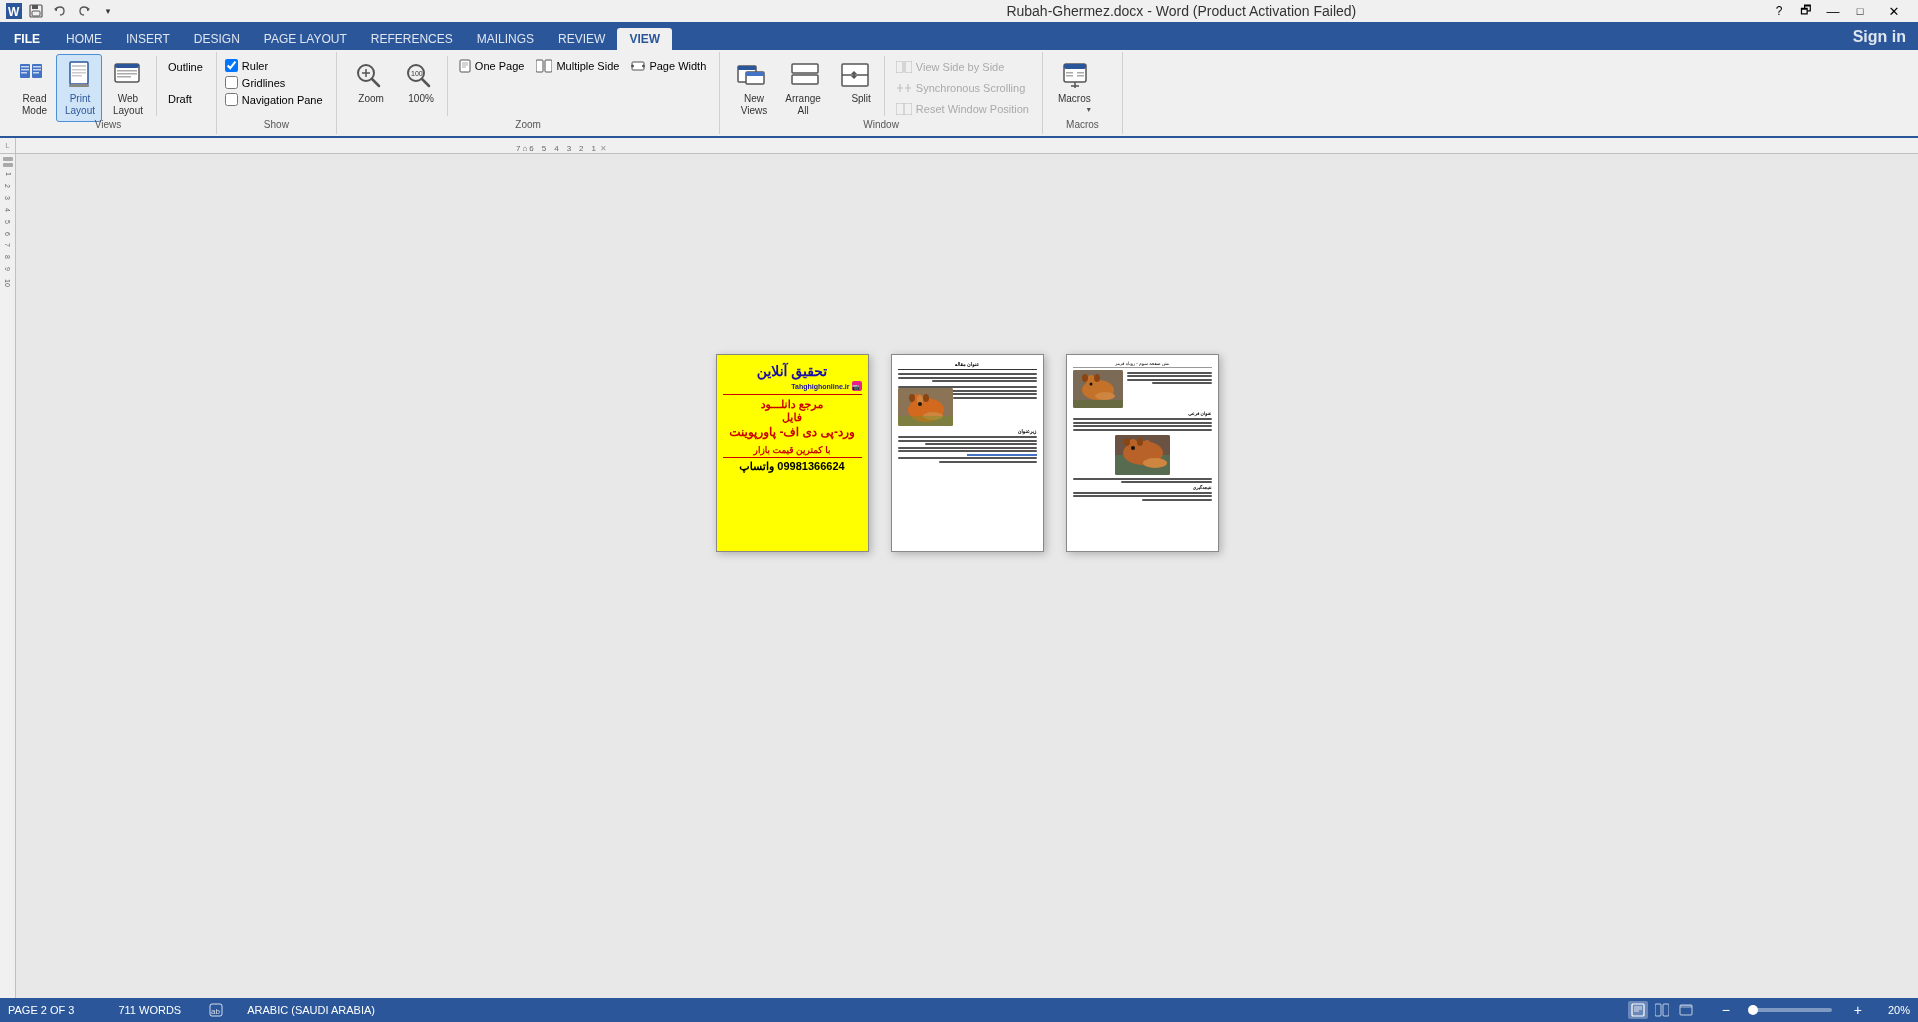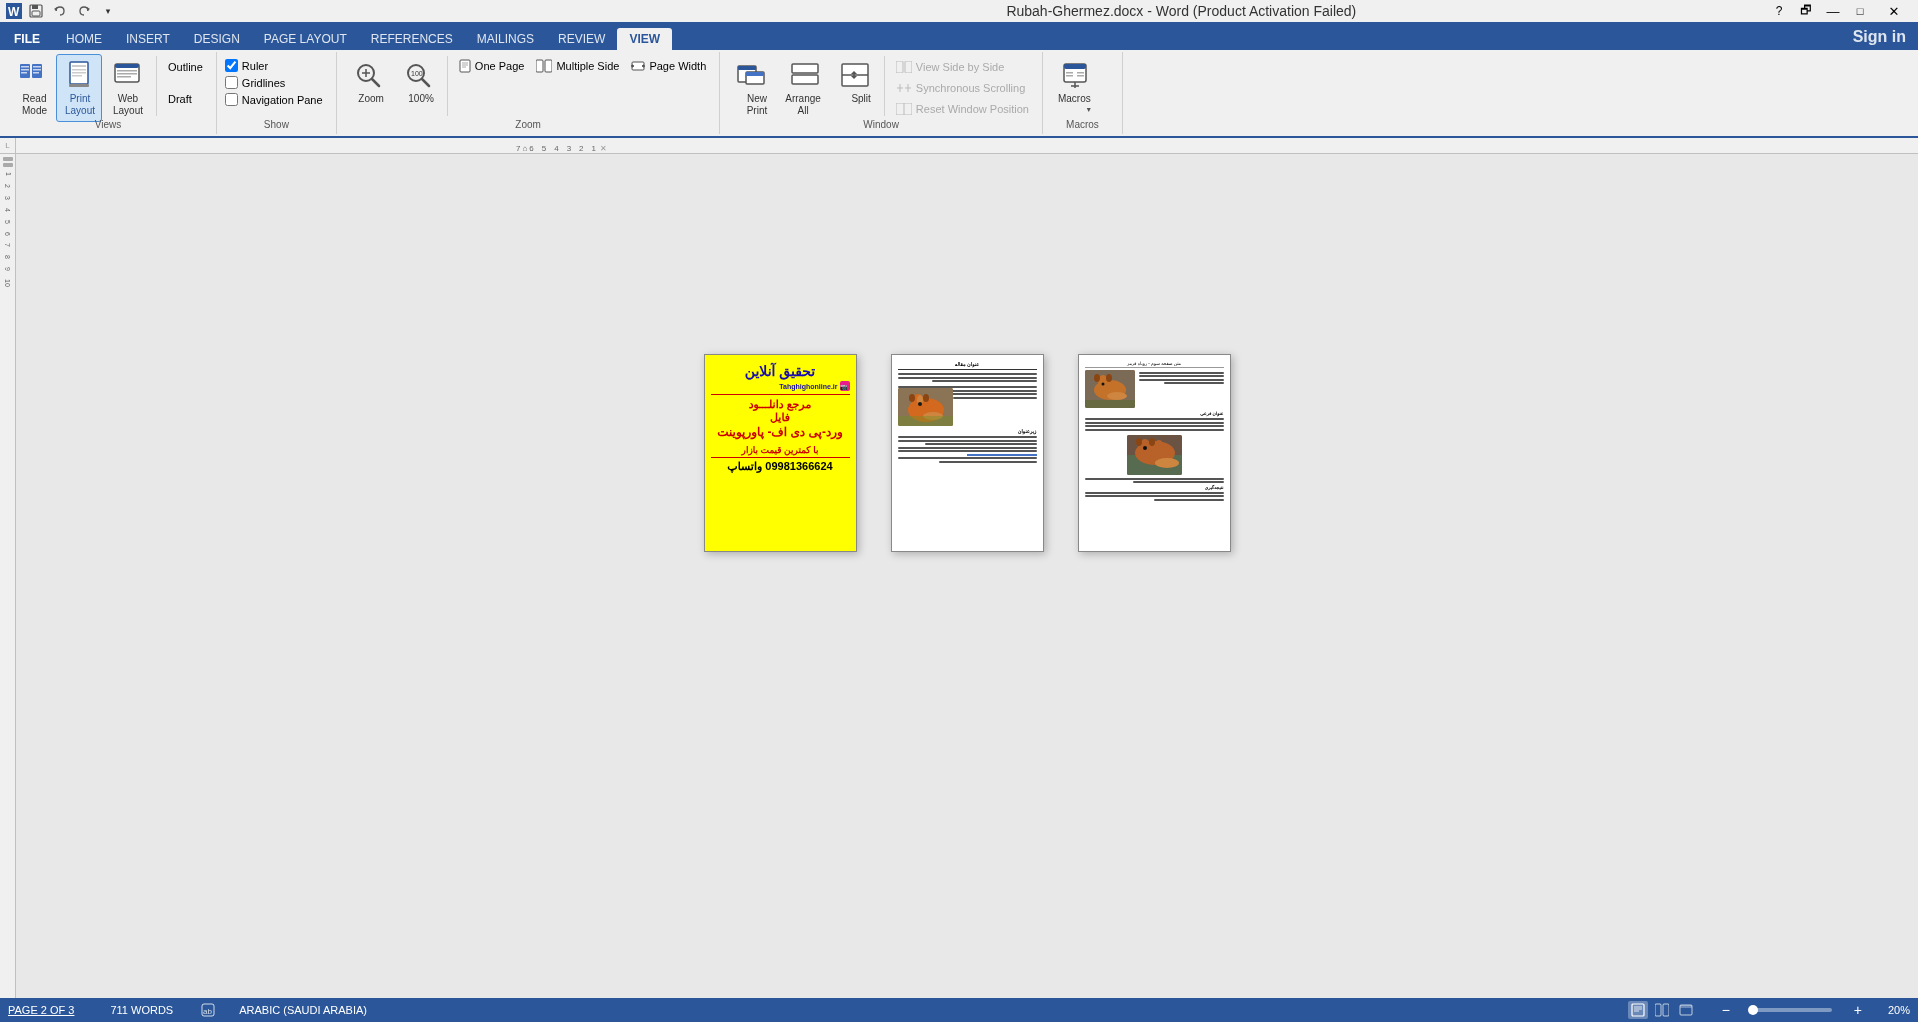--- a/index.html
+++ b/index.html
@@ -251,21 +251,21 @@
       <div class="ribbon-btn-large" style="min-width:44px;">
         <div class="ribbon-btn-icon">
           <svg width="30" height="30" viewBox="0 0 30 30">
             <rect x="2" y="6" width="18" height="16" rx="1" fill="white" stroke="#555" stroke-width="1.5"></rect>
             <rect x="2" y="6" width="18" height="4" fill="#2b579a" rx="1"></rect>
             <rect x="10" y="12" width="18" height="12" rx="1" fill="white" stroke="#555" stroke-width="1.5"></rect>
             <rect x="10" y="12" width="18" height="4" fill="#4472c4" rx="1"></rect>
           </svg>
         </div>
         <div class="ribbon-btn-label" style="white-space:pre-line;">New
-Print</div>
+Views</div>
       </div>
 
       <div class="ribbon-btn-large" style="min-width:44px;">
         <div class="ribbon-btn-icon">
           <svg width="30" height="30" viewBox="0 0 30 30">
             <rect x="2" y="4" width="26" height="9" rx="1" fill="white" stroke="#555" stroke-width="1.5"></rect>
             <rect x="2" y="15" width="26" height="9" rx="1" fill="white" stroke="#555" stroke-width="1.5"></rect>
           </svg>
         </div>
         <div class="ribbon-btn-label" style="white-space:pre-line;">Arrange
@@ -372,21 +372,21 @@
     <div style="font-size:7px; color:#666; writing-mode:vertical-rl; text-orientation:mixed; margin-top:8px;">5</div>
     <div style="font-size:7px; color:#666; writing-mode:vertical-rl; text-orientation:mixed; margin-top:8px;">6</div>
     <div style="font-size:7px; color:#666; writing-mode:vertical-rl; text-orientation:mixed; margin-top:8px;">7</div>
     <div style="font-size:7px; color:#666; writing-mode:vertical-rl; text-orientation:mixed; margin-top:8px;">8</div>
     <div style="font-size:7px; color:#666; writing-mode:vertical-rl; text-orientation:mixed; margin-top:8px;">9</div>
     <div style="font-size:7px; color:#666; writing-mode:vertical-rl; text-orientation:mixed; margin-top:8px;">10</div>
   </div>
 
   <div style="flex:1; background:#e8e8e8; overflow:auto; display:flex; flex-direction:column; align-items:center; padding-top:200px; padding-bottom:40px;">
 
-    <div style="display:flex; gap:34px; align-items:flex-end;">
+    <div style="display:flex; gap:22px; align-items:flex-end;">
 
       <div class="page-thumb" style="width:153px; height:198px; border:1px solid #888; box-shadow:2px 2px 8px rgba(0,0,0,0.25);">
         <div style="width:100%; height:100%; background:#ffff00; display:flex; flex-direction:column; align-items:center; justify-content:flex-start; padding:8px 6px; overflow:hidden;">
           <div style="font-size:14px; font-weight:bold; color:#1a0dab; text-align:center; font-family:'Arial'; direction:rtl;">تحقیق آنلاین</div>
           <div style="display:flex; align-items:center; gap:2px; width:100%; justify-content:flex-end; margin-top:2px;">
             <div style="font-size:7px; color:#1a0dab; font-weight:bold;">Tahghighonline.ir</div>
             <div style="width:10px; height:10px; background:#e91e8c; border-radius:2px; display:flex; align-items:center; justify-content:center; font-size:6px; color:white;">📷</div>
           </div>
           <div style="width:100%; height:1px; background:#cc0000; margin:3px 0;"></div>
           <div style="font-size:11px; font-weight:bold; color:#cc0000; text-align:center; direction:rtl; font-family:'Arial';">مرجع دانلـــود</div>
@@ -500,21 +500,21 @@
             <div class="text-line medium" style="height:2px; background:#555; margin:1.5px 0; width:50%;"></div>
           </div>
         </div>
       </div>
 
     </div>
   </div>
 </div>
 
 <div id="status-bar" style="height:24px; background:#2b579a; display:flex; align-items:center; padding:0 8px; color:white; font-size:11px;">
-  <span style="margin-right:20px;text-decoration:underline;">PAGE 2 OF 3</span>
+  <span style="margin-right:28px;">PAGE 2 OF 3</span>
   <span style="margin-right:12px;">711 WORDS</span>
   <span style="margin-right:8px; cursor:pointer;">
     <svg width="14" height="14" viewBox="0 0 14 14">
       <rect x="1" y="1" width="12" height="12" rx="2" fill="none" stroke="rgba(255,255,255,0.8)" stroke-width="1"></rect>
       <text x="2" y="11" font-size="8" fill="rgba(255,255,255,0.8)">ab</text>
     </svg>
   </span>
   <span>ARABIC (SAUDI ARABIA)</span>
   <div style="flex:1;"></div>
 

